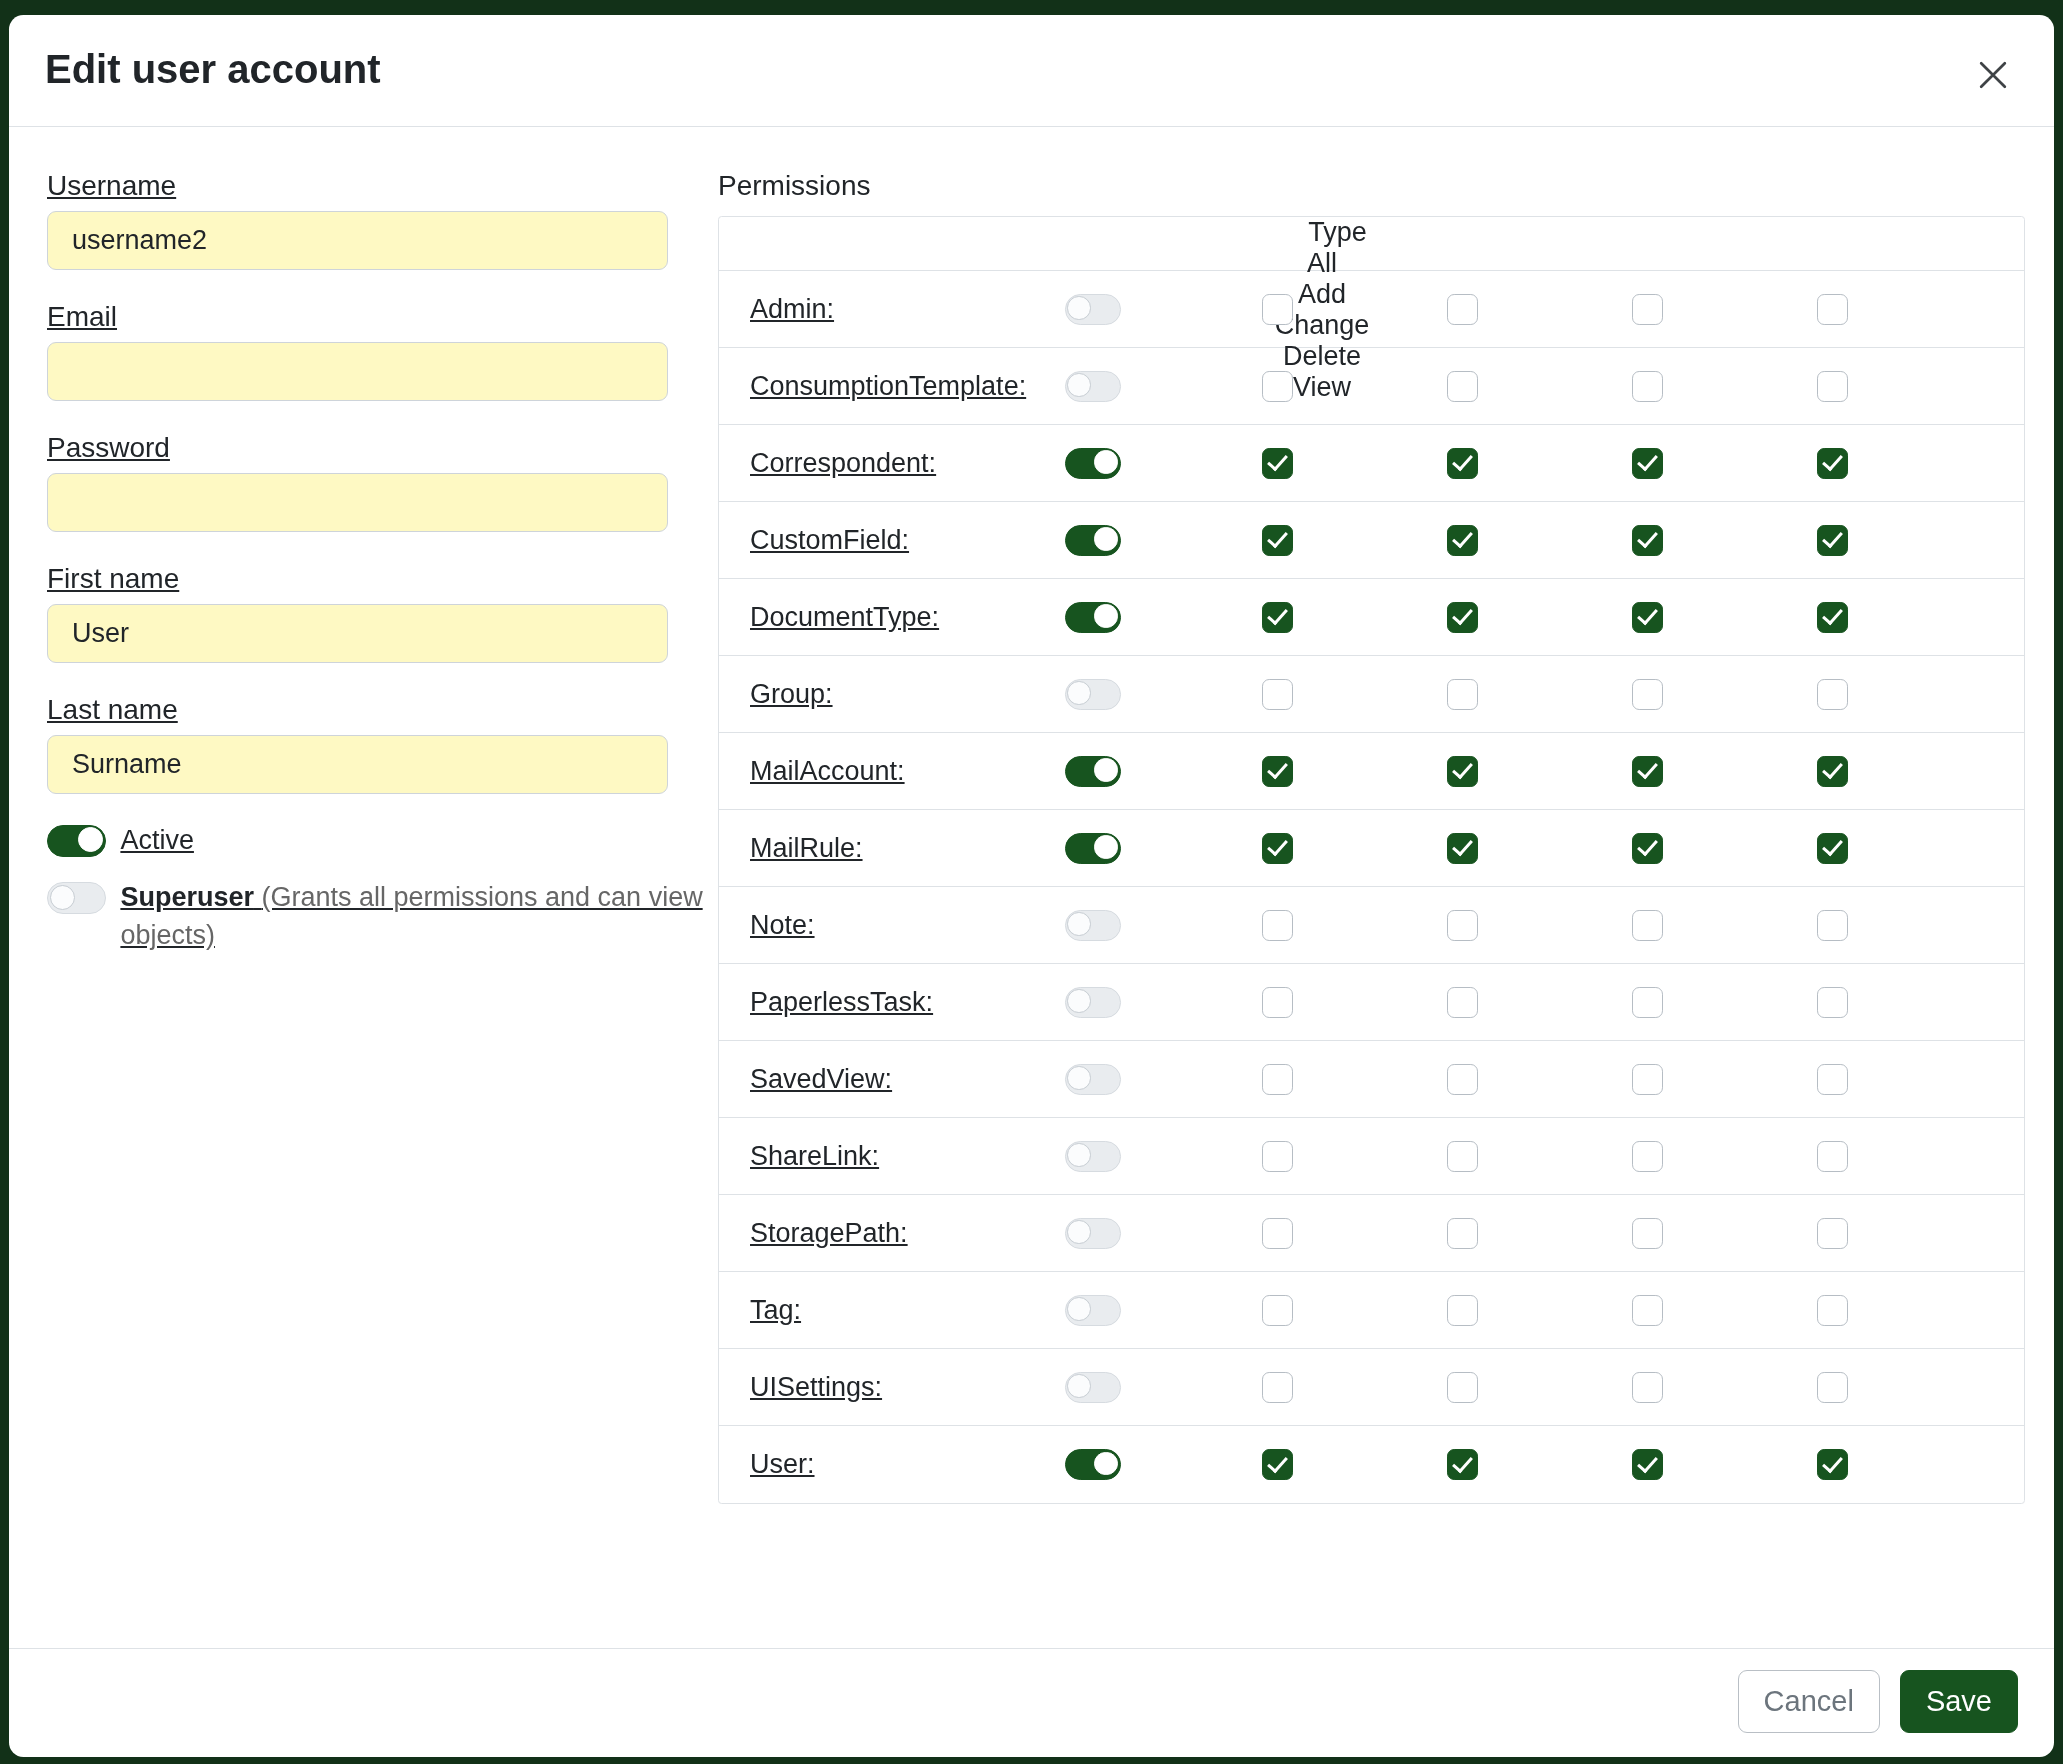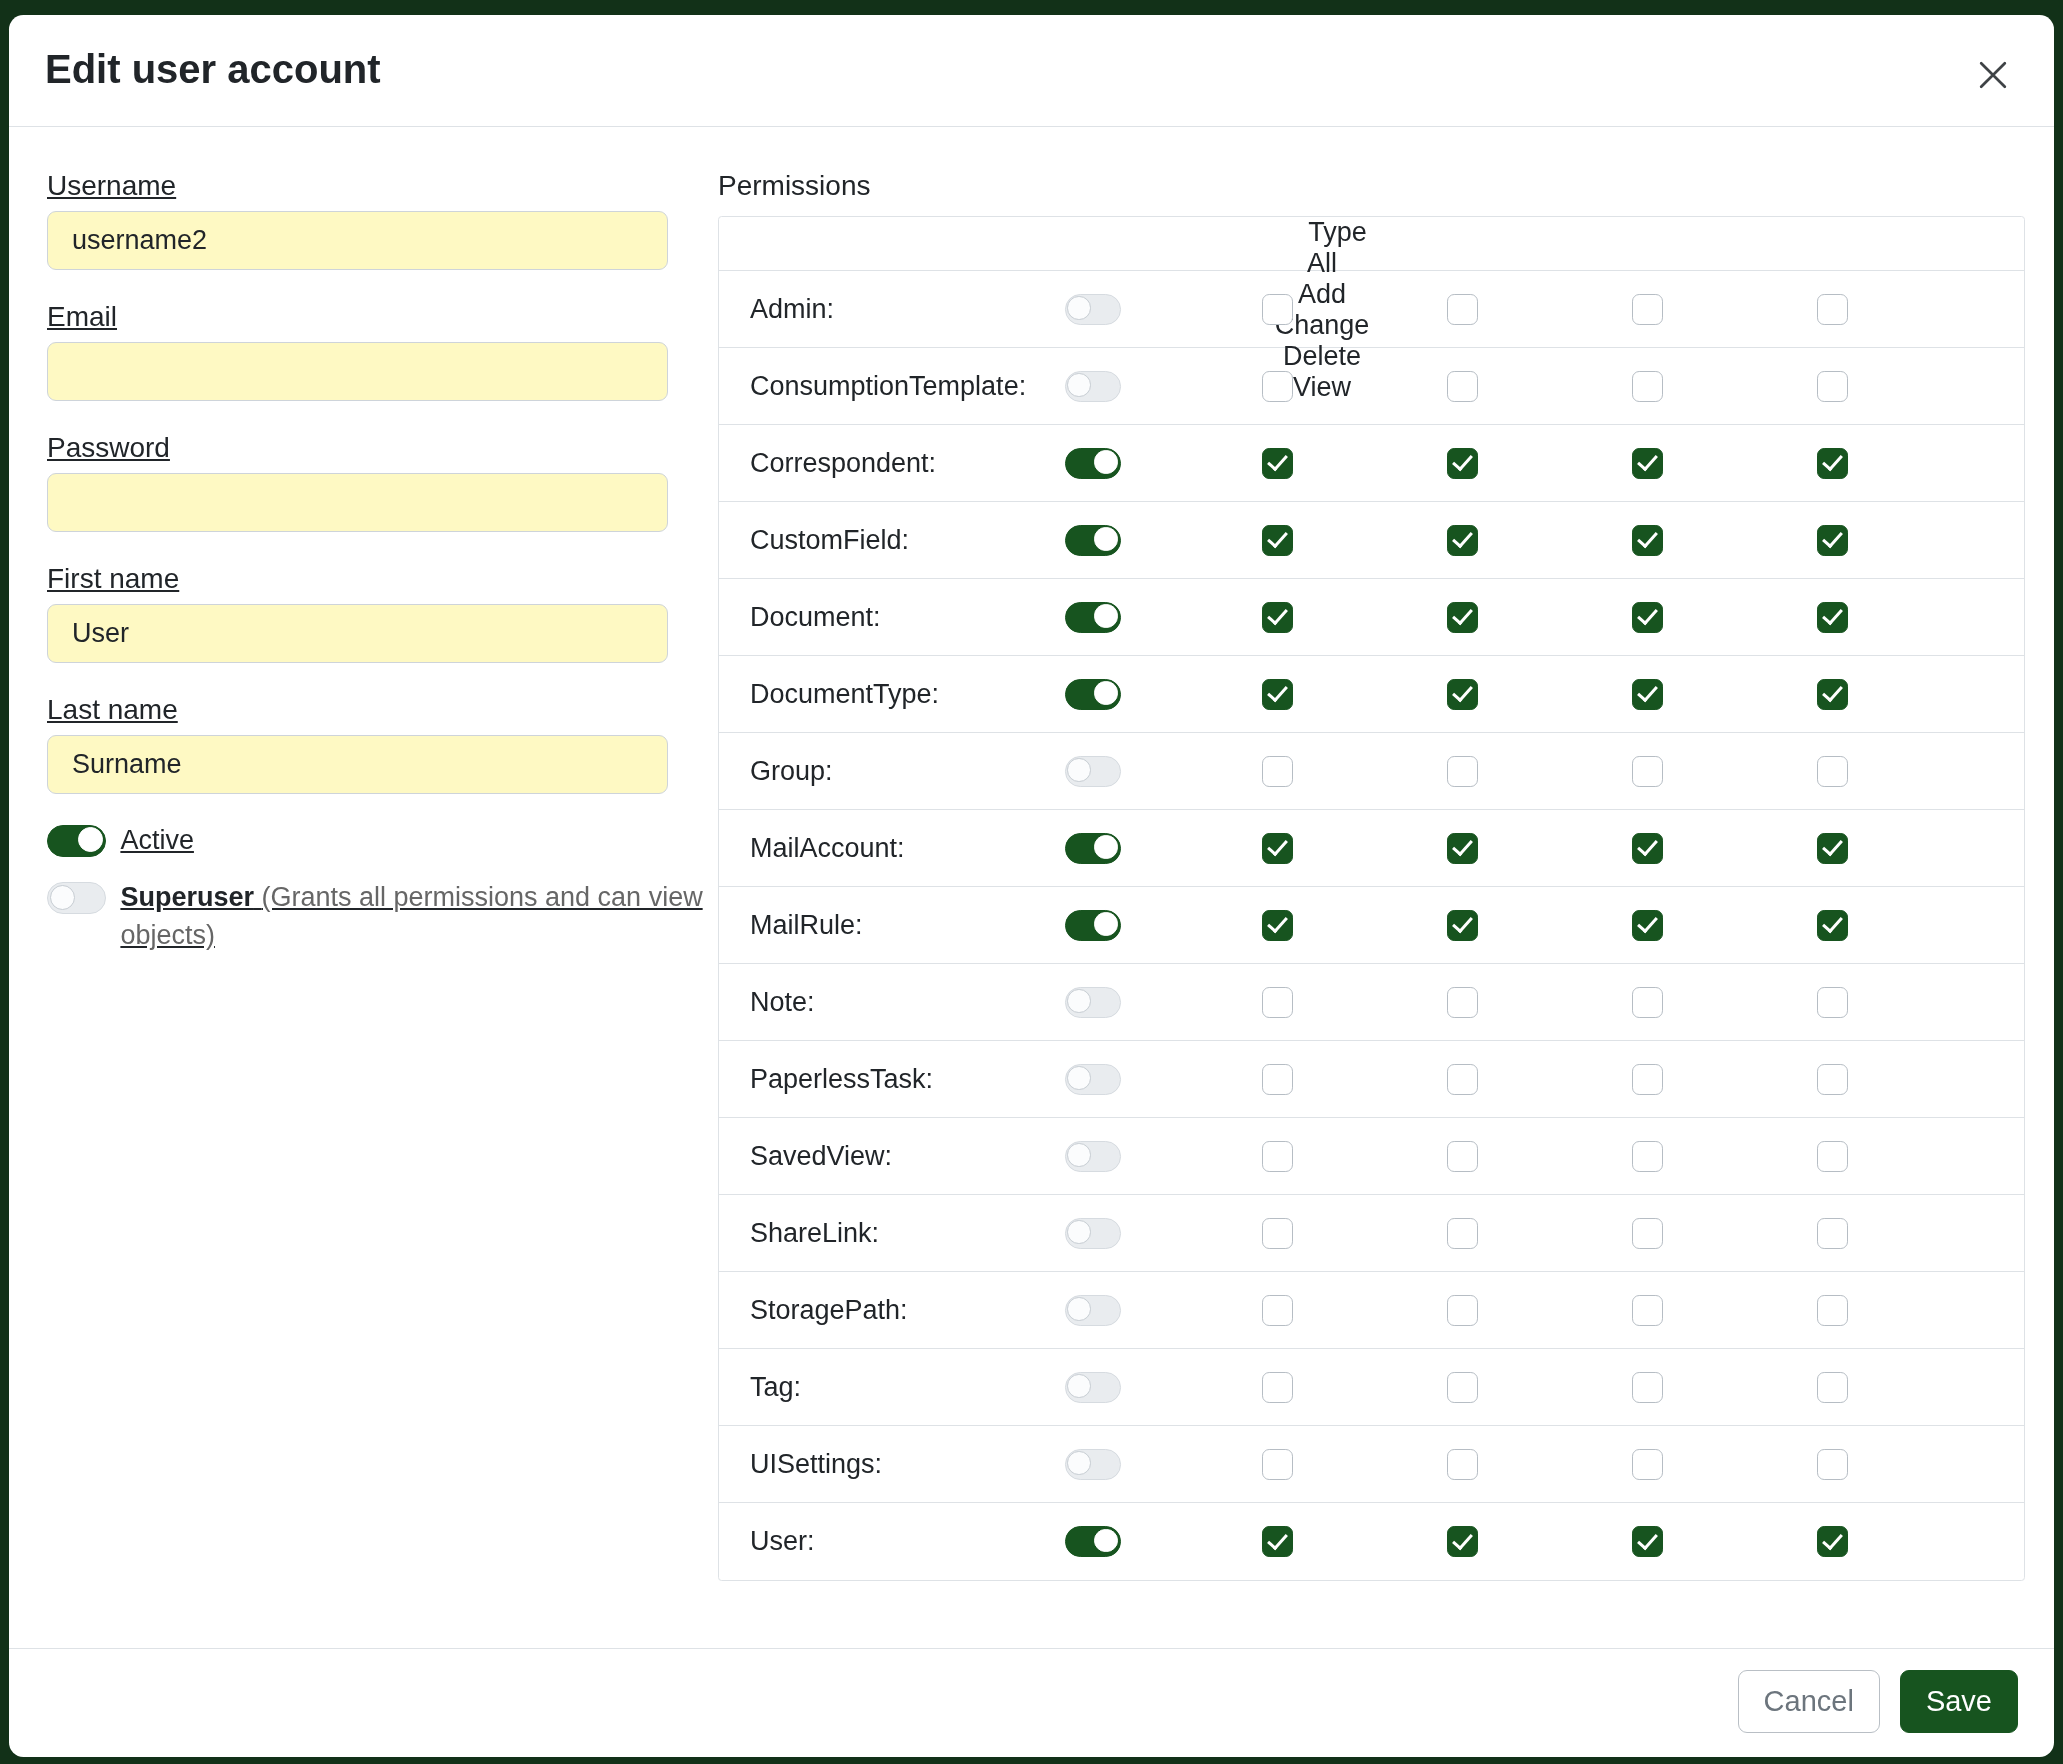--- a/index.html
+++ b/index.html
@@ -94,21 +94,21 @@
   .su-row .switch { margin-top: 3.6px; }
   .su-text { font-size: 27px; line-height: 38px; max-width: 594px; }
   .su-label { font-weight: 700; }
   .hint { color: #666; }
 
   
   .perm-label { display: block; font-size: 28px; line-height: 32px; margin-bottom: 14.4px; }
   .perm-table { border: 1.8px solid #dee2e6; border-radius: 3.6px; background: #fff; }
   .perm-header, .perm-row { display: flex; align-items: center; padding-right: 99px; }
   .perm-header { height: 54px; border-bottom: 1.8px solid #dee2e6; flex-direction: column; }
-  .perm-row { height: 77px; border-bottom: 1.8px solid #dee2e6; }
+  .perm-row { height: 77px; border-bottom: 1.8px solid #dee2e6; text-decoration: underline; }
   .perm-row:last-child { border-bottom: none; }
   .col-type { flex: 1; min-width: 0; padding-left: 31px; font-size: 27px; white-space: nowrap; color: #212529; }
   .colc { width: 185px; display: flex; justify-content: center; align-items: center; font-size: 27px; }
 
   
   .modal-footer {
     border-top: 1.8px solid #dee2e6;
     padding: 21.6px 36px 23.4px;
     display: flex; justify-content: flex-end; align-items: center; gap: 20px;
     flex: none;
@@ -279,40 +279,20 @@
                 <span class="checkbox on"></span>
               </div>
     <div class="colc">
                 <span class="checkbox on"></span>
               </div>
     <div class="colc">
                 <span class="checkbox on"></span>
               </div>
   </div>
 
-  <div class="perm-row">
-    <div class="col-type">Document:</div>
-    <div class="colc">
-                <span class="switch on">
-                  <span class="knob"></span>
-                </span>
-              </div>
-    <div class="colc">
-                <span class="checkbox on"></span>
-              </div>
-    <div class="colc">
-                <span class="checkbox on"></span>
-              </div>
-    <div class="colc">
-                <span class="checkbox on"></span>
-              </div>
-    <div class="colc">
-                <span class="checkbox on"></span>
-              </div>
-  </div>
 
   <div class="perm-row">
     <div class="col-type">DocumentType:</div>
     <div class="colc">
                 <span class="switch on">
                   <span class="knob"></span>
                 </span>
               </div>
     <div class="colc">
                 <span class="checkbox on"></span>

